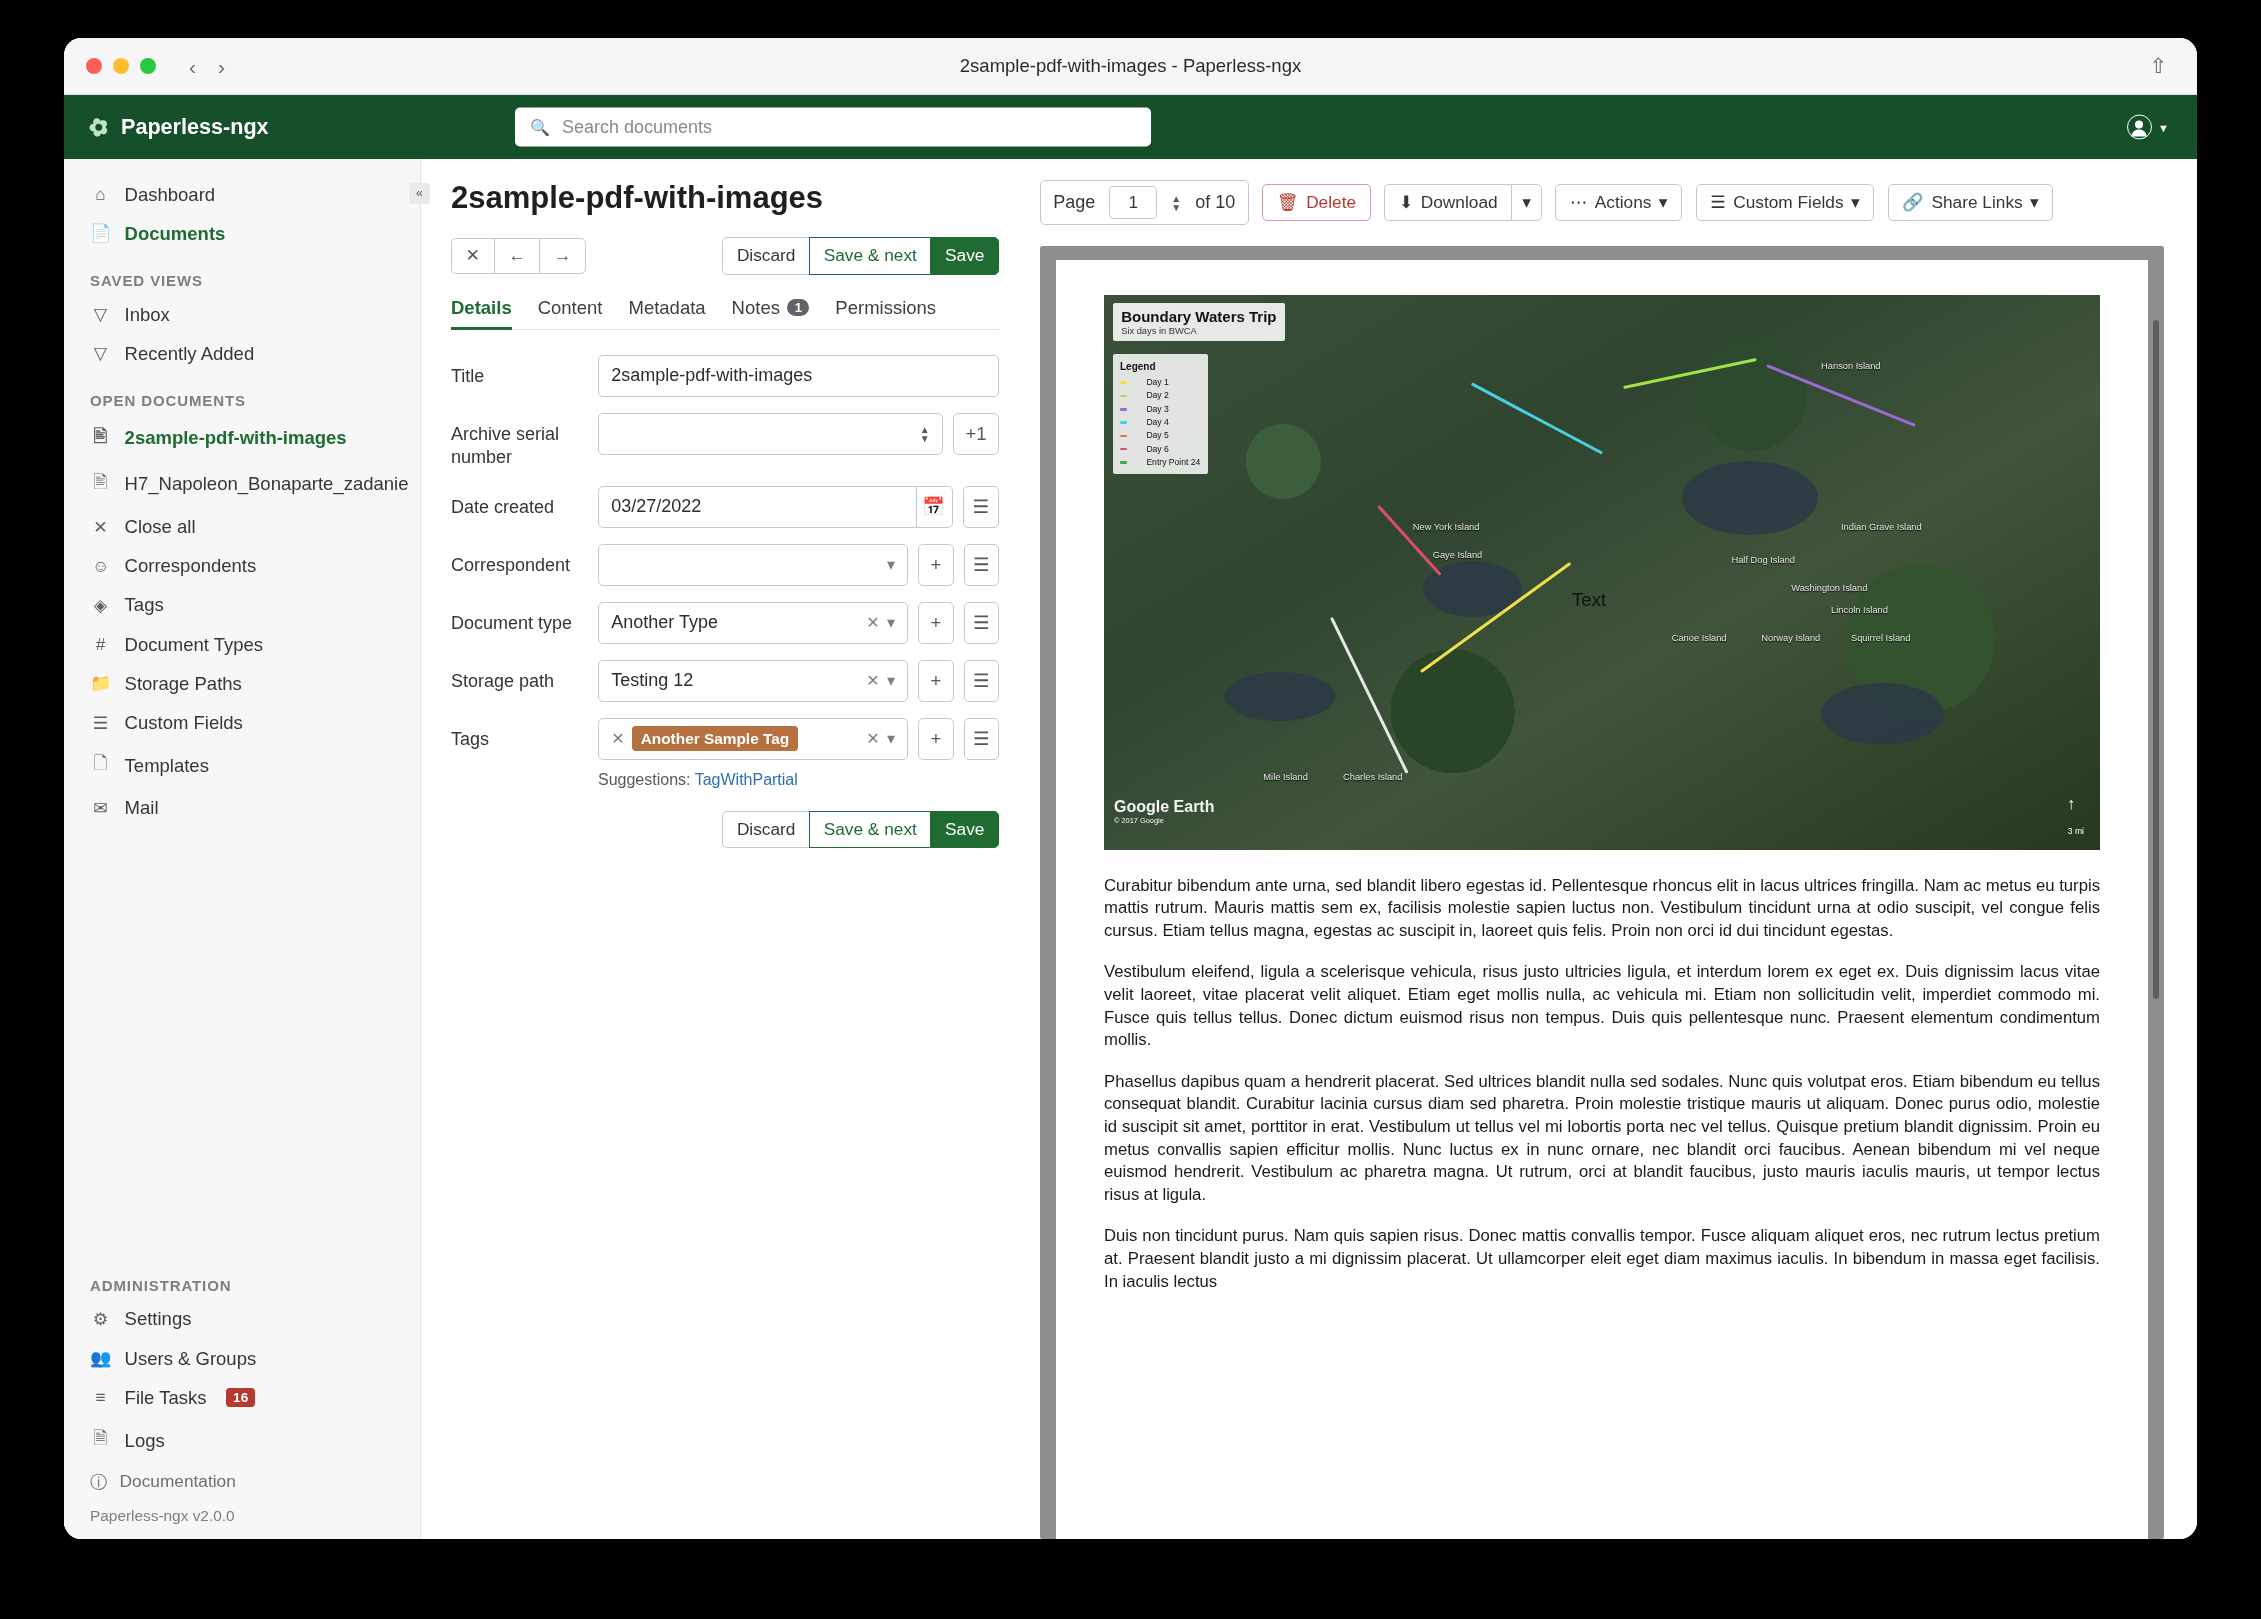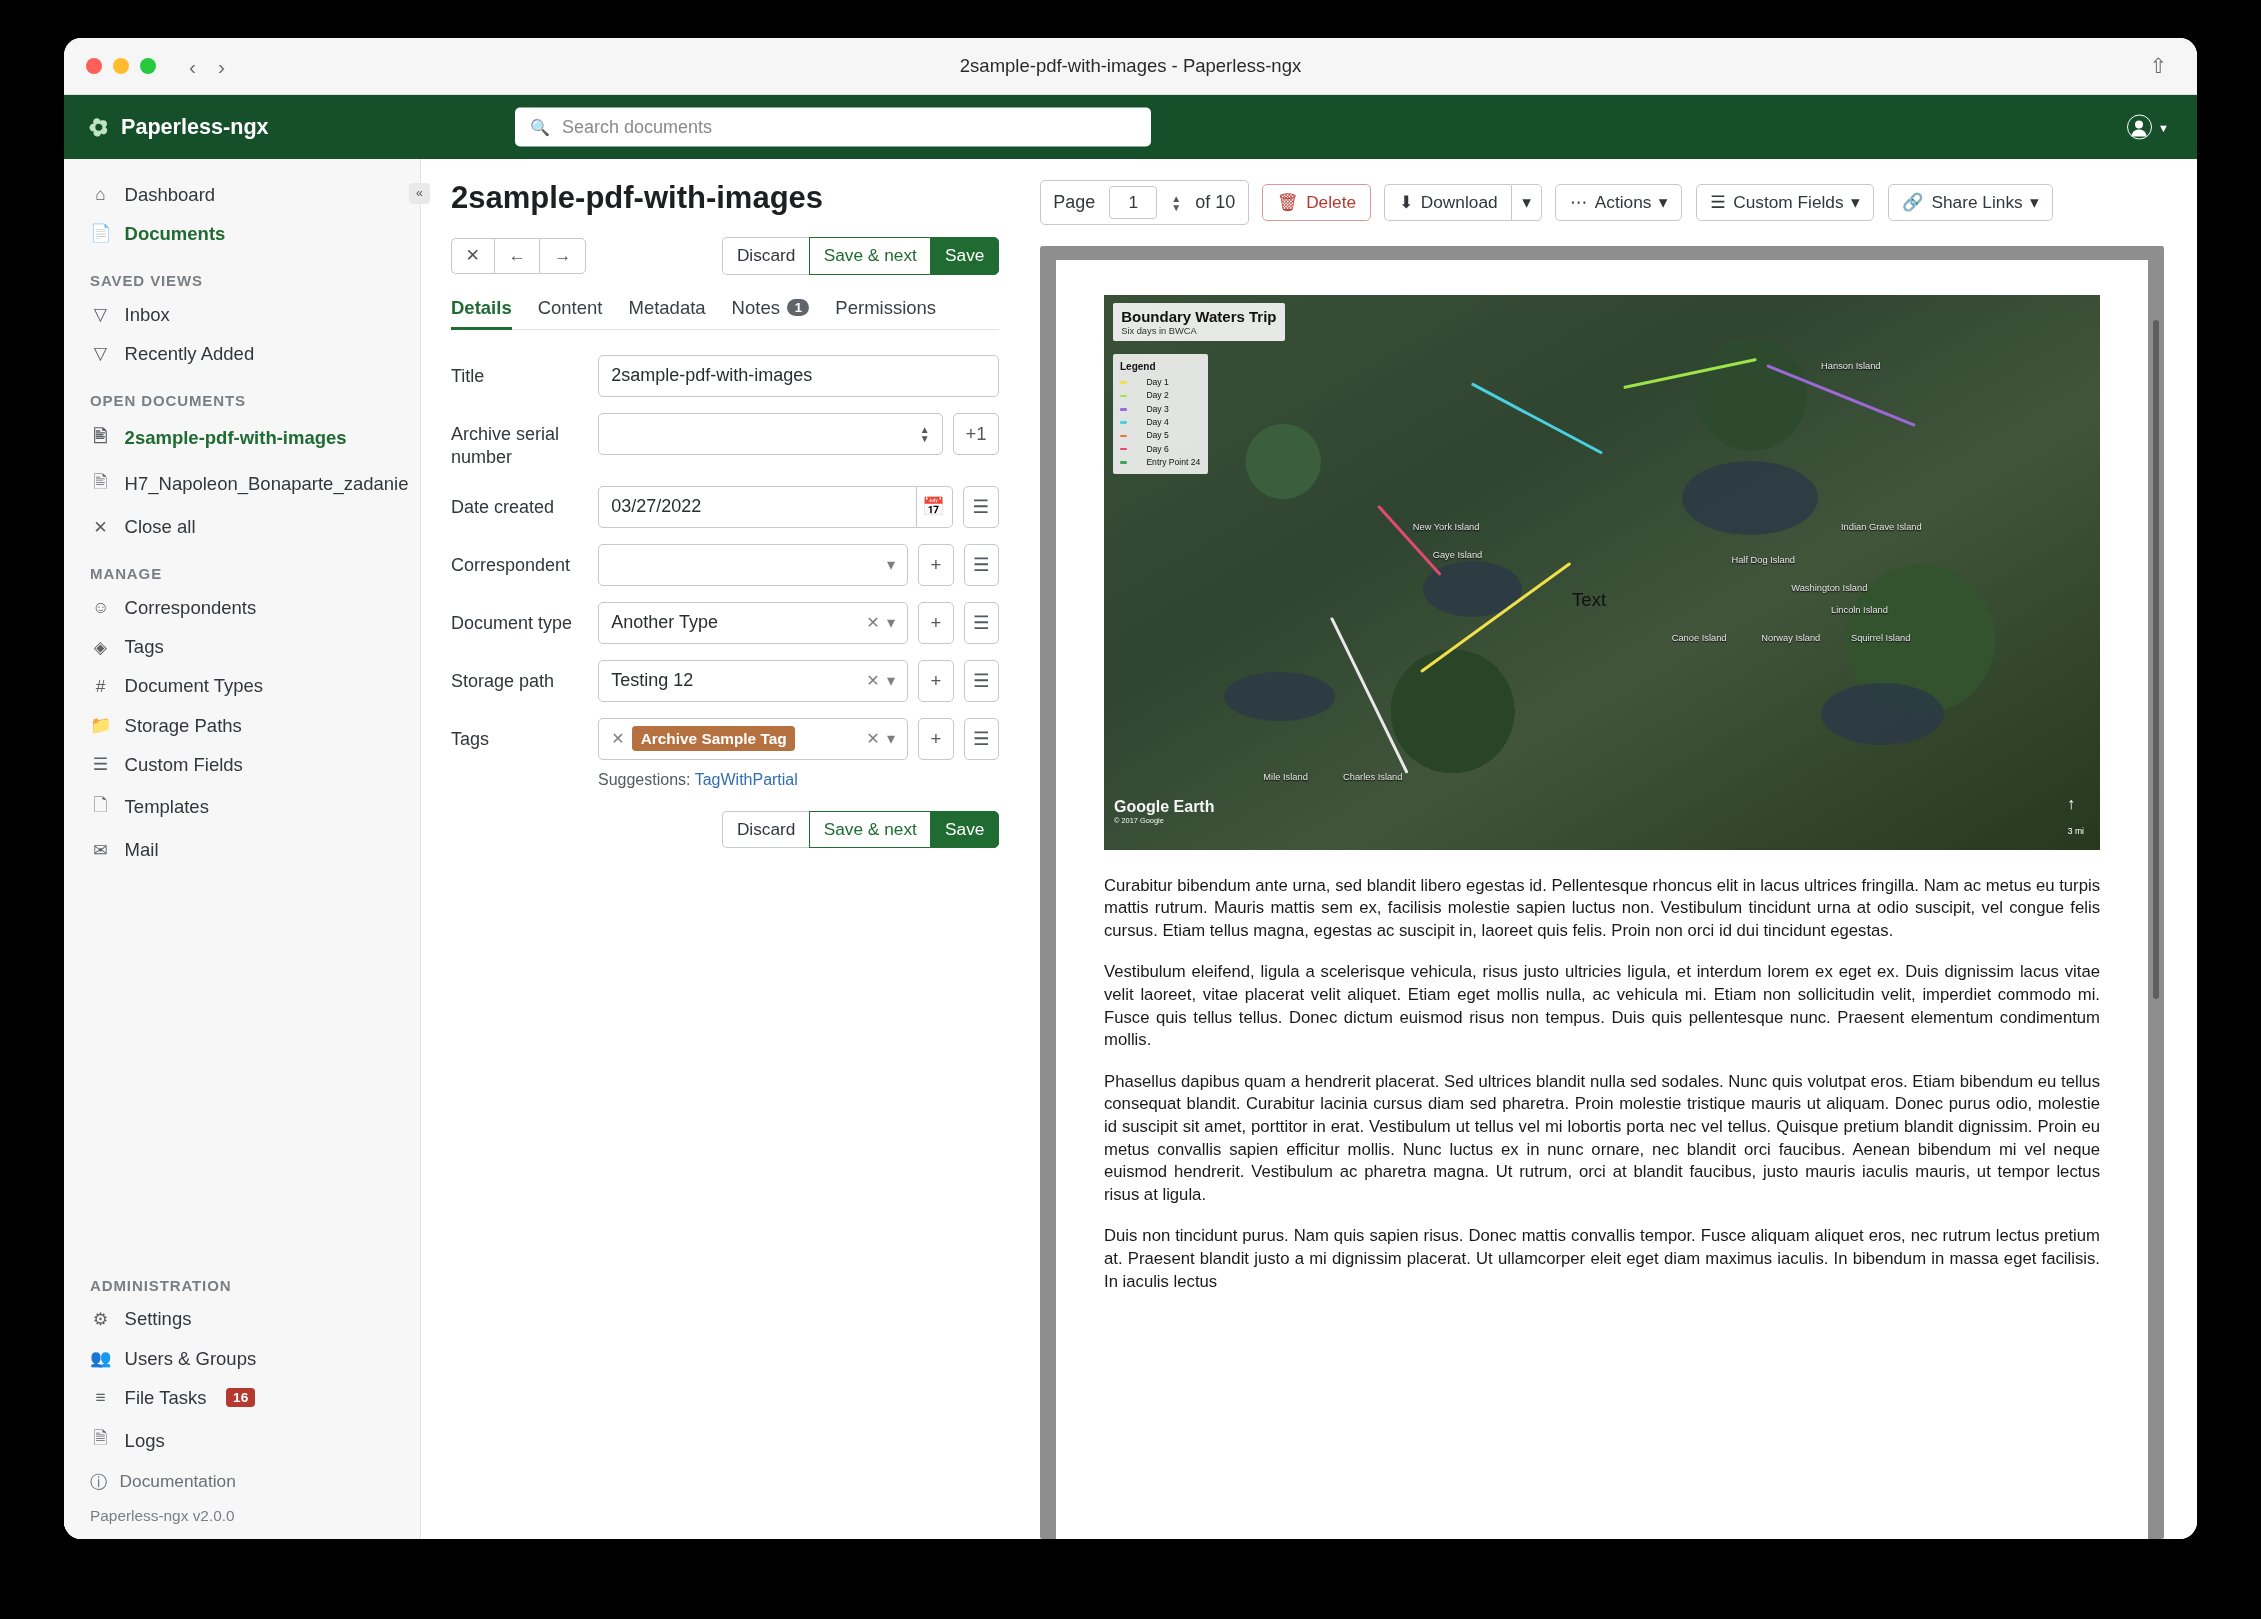--- a/index.html
+++ b/index.html
@@ -376,21 +376,20 @@
       </div>
       <div class="nav-item">
         <span class="ico">🖹</span>
         <span>H7_Napoleon_Bonaparte_zadanie</span>
       </div>
       <div class="nav-item">
         <span class="ico">✕</span>
         <span>Close all</span>
       </div>
 
-      <div class="section-label">MANAGE</div>
       <div class="nav-item">
         <span class="ico">☺</span>
         <span>Correspondents</span>
       </div>
       <div class="nav-item">
         <span class="ico">◈</span>
         <span>Tags</span>
       </div>
       <div class="nav-item">
         <span class="ico">#</span>
@@ -548,21 +547,21 @@
             <div class="ctrl-btn plus">+</div>
             <div class="ctrl-btn sep">☰</div>
           </div>
         </div>
 
         <div class="field-row">
           <div class="field-label">Tags</div>
           <div class="field-ctrl">
             <div class="input grow">
               <span class="x-mini">✕</span>
-              <span class="tag-chip">Archive Sample Tag</span>
+              <span class="tag-chip">Another Sample Tag</span>
               <span class="spacer"></span>
               <span class="x-mini">✕</span>
               <span class="x-mini">▾</span>
             </div>
             <div class="ctrl-btn plus">+</div>
             <div class="ctrl-btn sep">☰</div>
           </div>
         </div>
 
         <div class="suggest">

